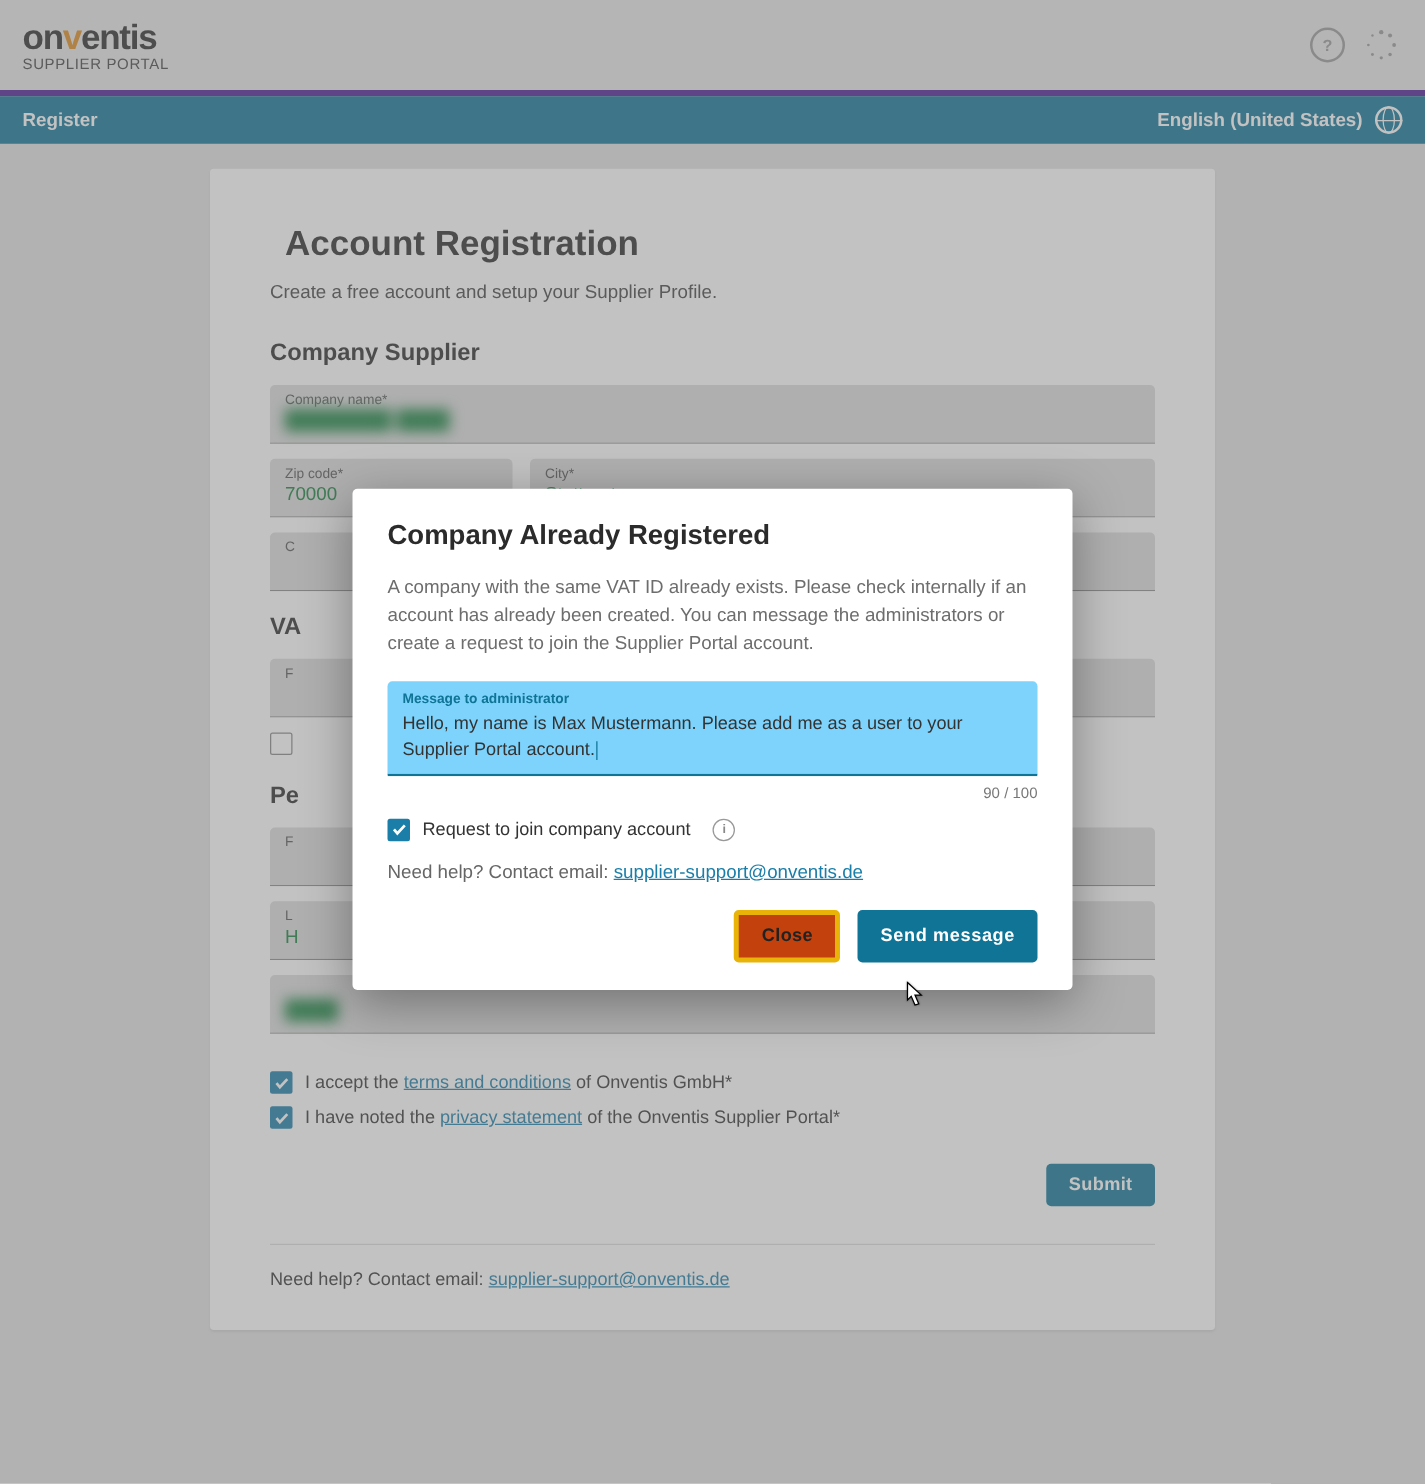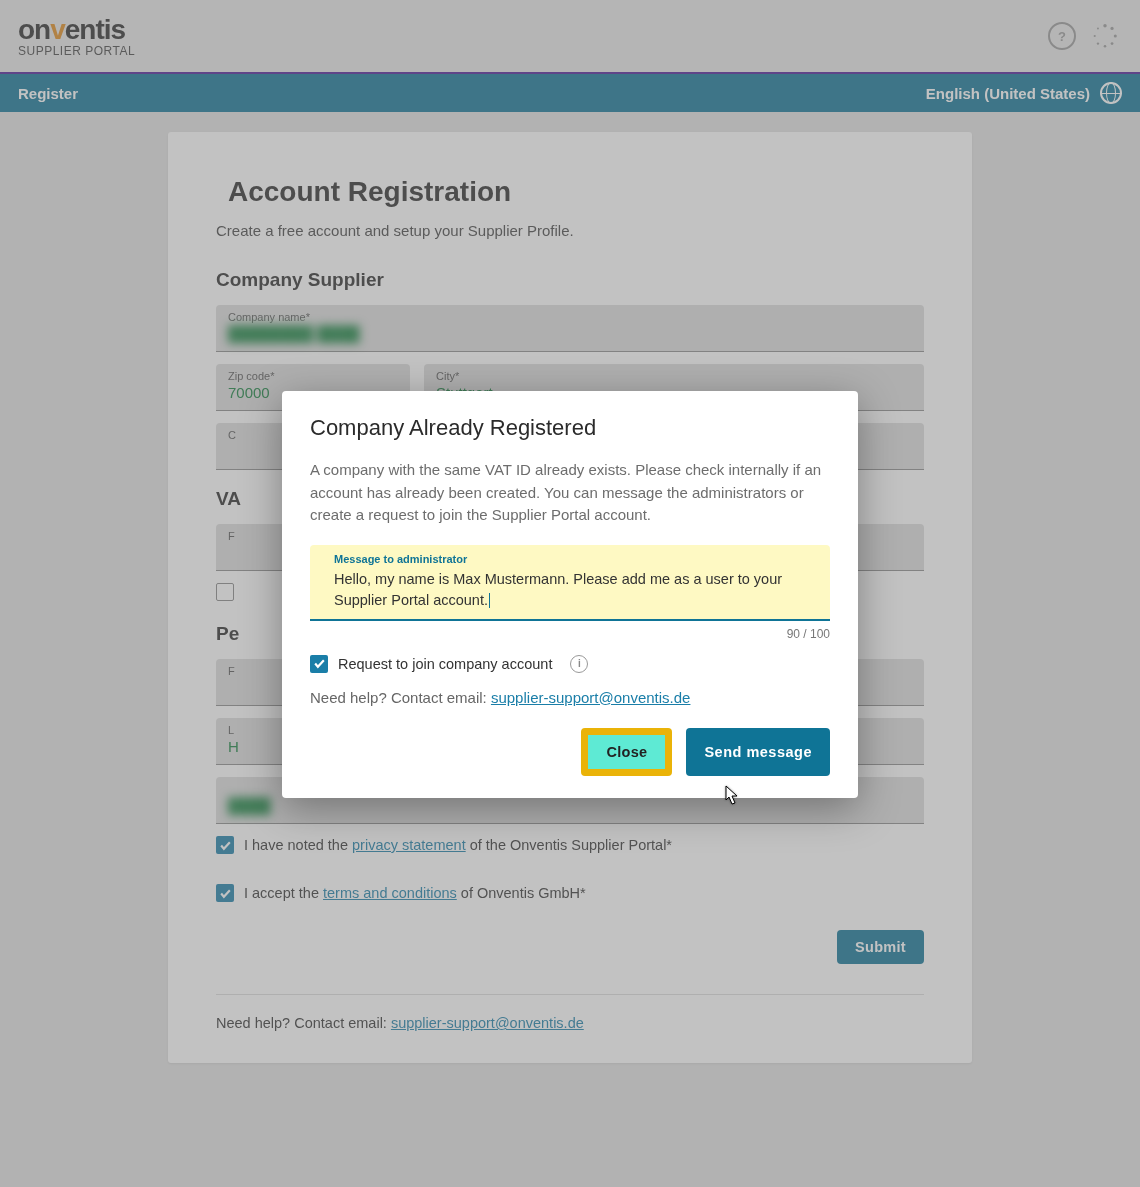--- a/index.html
+++ b/index.html
@@ -10,21 +10,21 @@
     --card-bg:#ffffff;
     --field-bg:#dcdcdc;
     --field-border:#b5b5b5;
     --text:#2b2b2b;
     --muted:#6b6b6b;
     --check-blue:#1a7ea8;
     --orange:#e08a1d;
   }
   html,body{margin:0;padding:0;font-family:Arial, Helvetica, sans-serif;background:var(--page-bg);color:var(--text);}
   .app{min-height:1187px;position:relative;}
-  .topbar{height:72px;background:#e8e8e8;display:flex;align-items:center;justify-content:space-between;padding:0 22px 0 18px;border-bottom:2px solid #4c1d95;}
+  .topbar{height:72px;background:#e8e8e8;display:flex;align-items:center;justify-content:space-between;padding:0 22px 0 18px;border-bottom:5px solid #4c1d95;}
   .brand{display:flex;flex-direction:column;align-items:flex-start;gap:0;}
   .brand-logo{font-weight:800;font-size:28px;letter-spacing:-1px;color:#2b2b2b;}
   .brand-logo .accent{color:var(--orange);display:inline-block;transform:translateY(0px);}
   .brand-sub{font-size:12px;letter-spacing:.5px;color:#444;margin-top:-2px;}
   .top-icons{display:flex;gap:16px;align-items:center;color:#9a9a9a;}
   .icon-circle{width:24px;height:24px;border:2px solid #9a9a9a;border-radius:50%;display:flex;align-items:center;justify-content:center;font-size:13px;font-weight:700;}
   .icon-spinner{width:26px;height:26px;border-radius:50%;position:relative;display:flex;align-items:center;justify-content:center;}
   .icon-spinner svg{width:26px;height:26px;}
   .navbar{height:38px;background:var(--teal);color:#fff;display:flex;align-items:center;justify-content:space-between;padding:0 18px;font-size:15px;font-weight:600;}
   .nav-right{display:flex;align-items:center;gap:10px;font-weight:600;}
@@ -41,29 +41,29 @@
   .field-label{font-size:11px;color:#555;margin-bottom:2px;display:block;}
   .field-value{font-size:15px;color:#15803d;}
   .blurred{filter:blur(5px);user-select:none;}
   .checkbox-row{display:flex;align-items:center;gap:10px;margin:10px 0;font-size:14.5px;color:#333;}
   .checkbox{width:18px;height:18px;background:var(--check-blue);border-radius:2px;display:flex;align-items:center;justify-content:center;color:#fff;font-weight:900;font-size:13px;flex:0 0 auto;}
   .checkbox svg{width:13px;height:13px;}
   a.link{color:var(--blue-link);text-decoration:underline;}
   .submit-row{display:flex;justify-content:flex-end;margin-top:28px;}
   .btn{border:none;border-radius:4px;padding:9px 18px;font-size:14.5px;font-weight:700;cursor:pointer;letter-spacing:.3px;}
   .btn-primary{background:var(--teal);color:#fff;}
-  .btn-outline{background:#5eead4;border:7px solid #eab308;color:#222;}
+  .btn-outline{background:#c2410c;border:4px solid #eab308;color:#222;}
   .hr{border:none;border-top:1px solid #ddd;margin:30px 0 20px;}
   .help-text{font-size:14.5px;color:#333;}
   
   .overlay{position:absolute;inset:0;background:rgba(120,120,120,.45);display:flex;align-items:flex-start;justify-content:center;}
   .modal{position:absolute;top:391px;left:50%;transform:translateX(-50%);width:520px;background:#fff;border-radius:4px;padding:24px 28px 22px;box-shadow:0 10px 40px rgba(0,0,0,.35);}
-  .modal h3{font-size:22px;font-weight:400;margin:0 0 18px;}
+  .modal h3{font-size:22px;font-weight:700;margin:0 0 18px;}
   .modal p{font-size:15px;line-height:1.5;color:#6d6d6d;margin:0 0 18px;}
-  .msg-field{background:#fef9c3;border-bottom:2px solid var(--teal);border-radius:4px 4px 0 0;padding:8px 24px;}
+  .msg-field{background:#7dd3fc;border-bottom:2px solid var(--teal);border-radius:4px 4px 0 0;padding:8px 12px;}
   .msg-label{font-size:11px;color:var(--teal);font-weight:600;display:block;margin-bottom:4px;}
   .msg-value{font-size:14.5px;color:#333;line-height:1.45;}
   .caret{display:inline-block;width:1px;height:15px;background:var(--teal);vertical-align:text-bottom;margin-left:1px;}
   .counter{text-align:right;font-size:12px;color:#777;margin:6px 0 14px;}
   .info-icon{width:16px;height:16px;border:1.5px solid #999;border-radius:50%;display:inline-flex;align-items:center;justify-content:center;font-size:10px;font-weight:800;color:#888;margin-left:8px;}
   .modal-actions{display:flex;justify-content:flex-end;gap:14px;margin-top:22px;}
   .cursor{position:absolute;left:720px;top:785px;pointer-events:none;}
   .cursor svg{width:20px;height:22px;filter:drop-shadow(0 0 1px rgba(0,0,0,.4));}
 </style>
 </head>
@@ -160,40 +160,40 @@
         <span class="field-value">H</span>
       </div>
     </div>
     <div class="row">
       <div class="field">
         <span class="field-label">&nbsp;</span>
         <span class="field-value blurred">████</span>
       </div>
     </div>
 
+    <div class="checkbox-row" style="margin-top:30px">
+      <div class="checkbox">
+          <svg viewBox="0 0 24 24" fill="none" stroke="#fff" stroke-width="4">
+            <polyline points="4 12 9 18 20 6"></polyline>
+          </svg>
+        </div>
+      <div>
+        <span>I accept the </span><a href="#" class="link">terms and conditions</a><span> of Onventis GmbH*</span>
+      </div>
+    </div>
     <div class="checkbox-row">
       <div class="checkbox">
           <svg viewBox="0 0 24 24" fill="none" stroke="#fff" stroke-width="4">
             <polyline points="4 12 9 18 20 6"></polyline>
           </svg>
         </div>
       <div>
         <span>I have noted the </span><a href="#" class="link">privacy statement</a><span> of the Onventis Supplier Portal*</span>
       </div>
     </div>
-    <div class="checkbox-row" style="margin-top:30px">
-      <div class="checkbox">
-          <svg viewBox="0 0 24 24" fill="none" stroke="#fff" stroke-width="4">
-            <polyline points="4 12 9 18 20 6"></polyline>
-          </svg>
-        </div>
-      <div>
-        <span>I accept the </span><a href="#" class="link">terms and conditions</a><span> of Onventis GmbH*</span>
-      </div>
-    </div>
 
     <div class="submit-row">
       <button class="btn btn-primary">Submit</button>
     </div>
 
     <hr class="hr">
     <div class="help-text">
       <span>Need help? Contact email: </span><a href="#" class="link">supplier-support@onventis.de</a>
     </div>
   </div>

